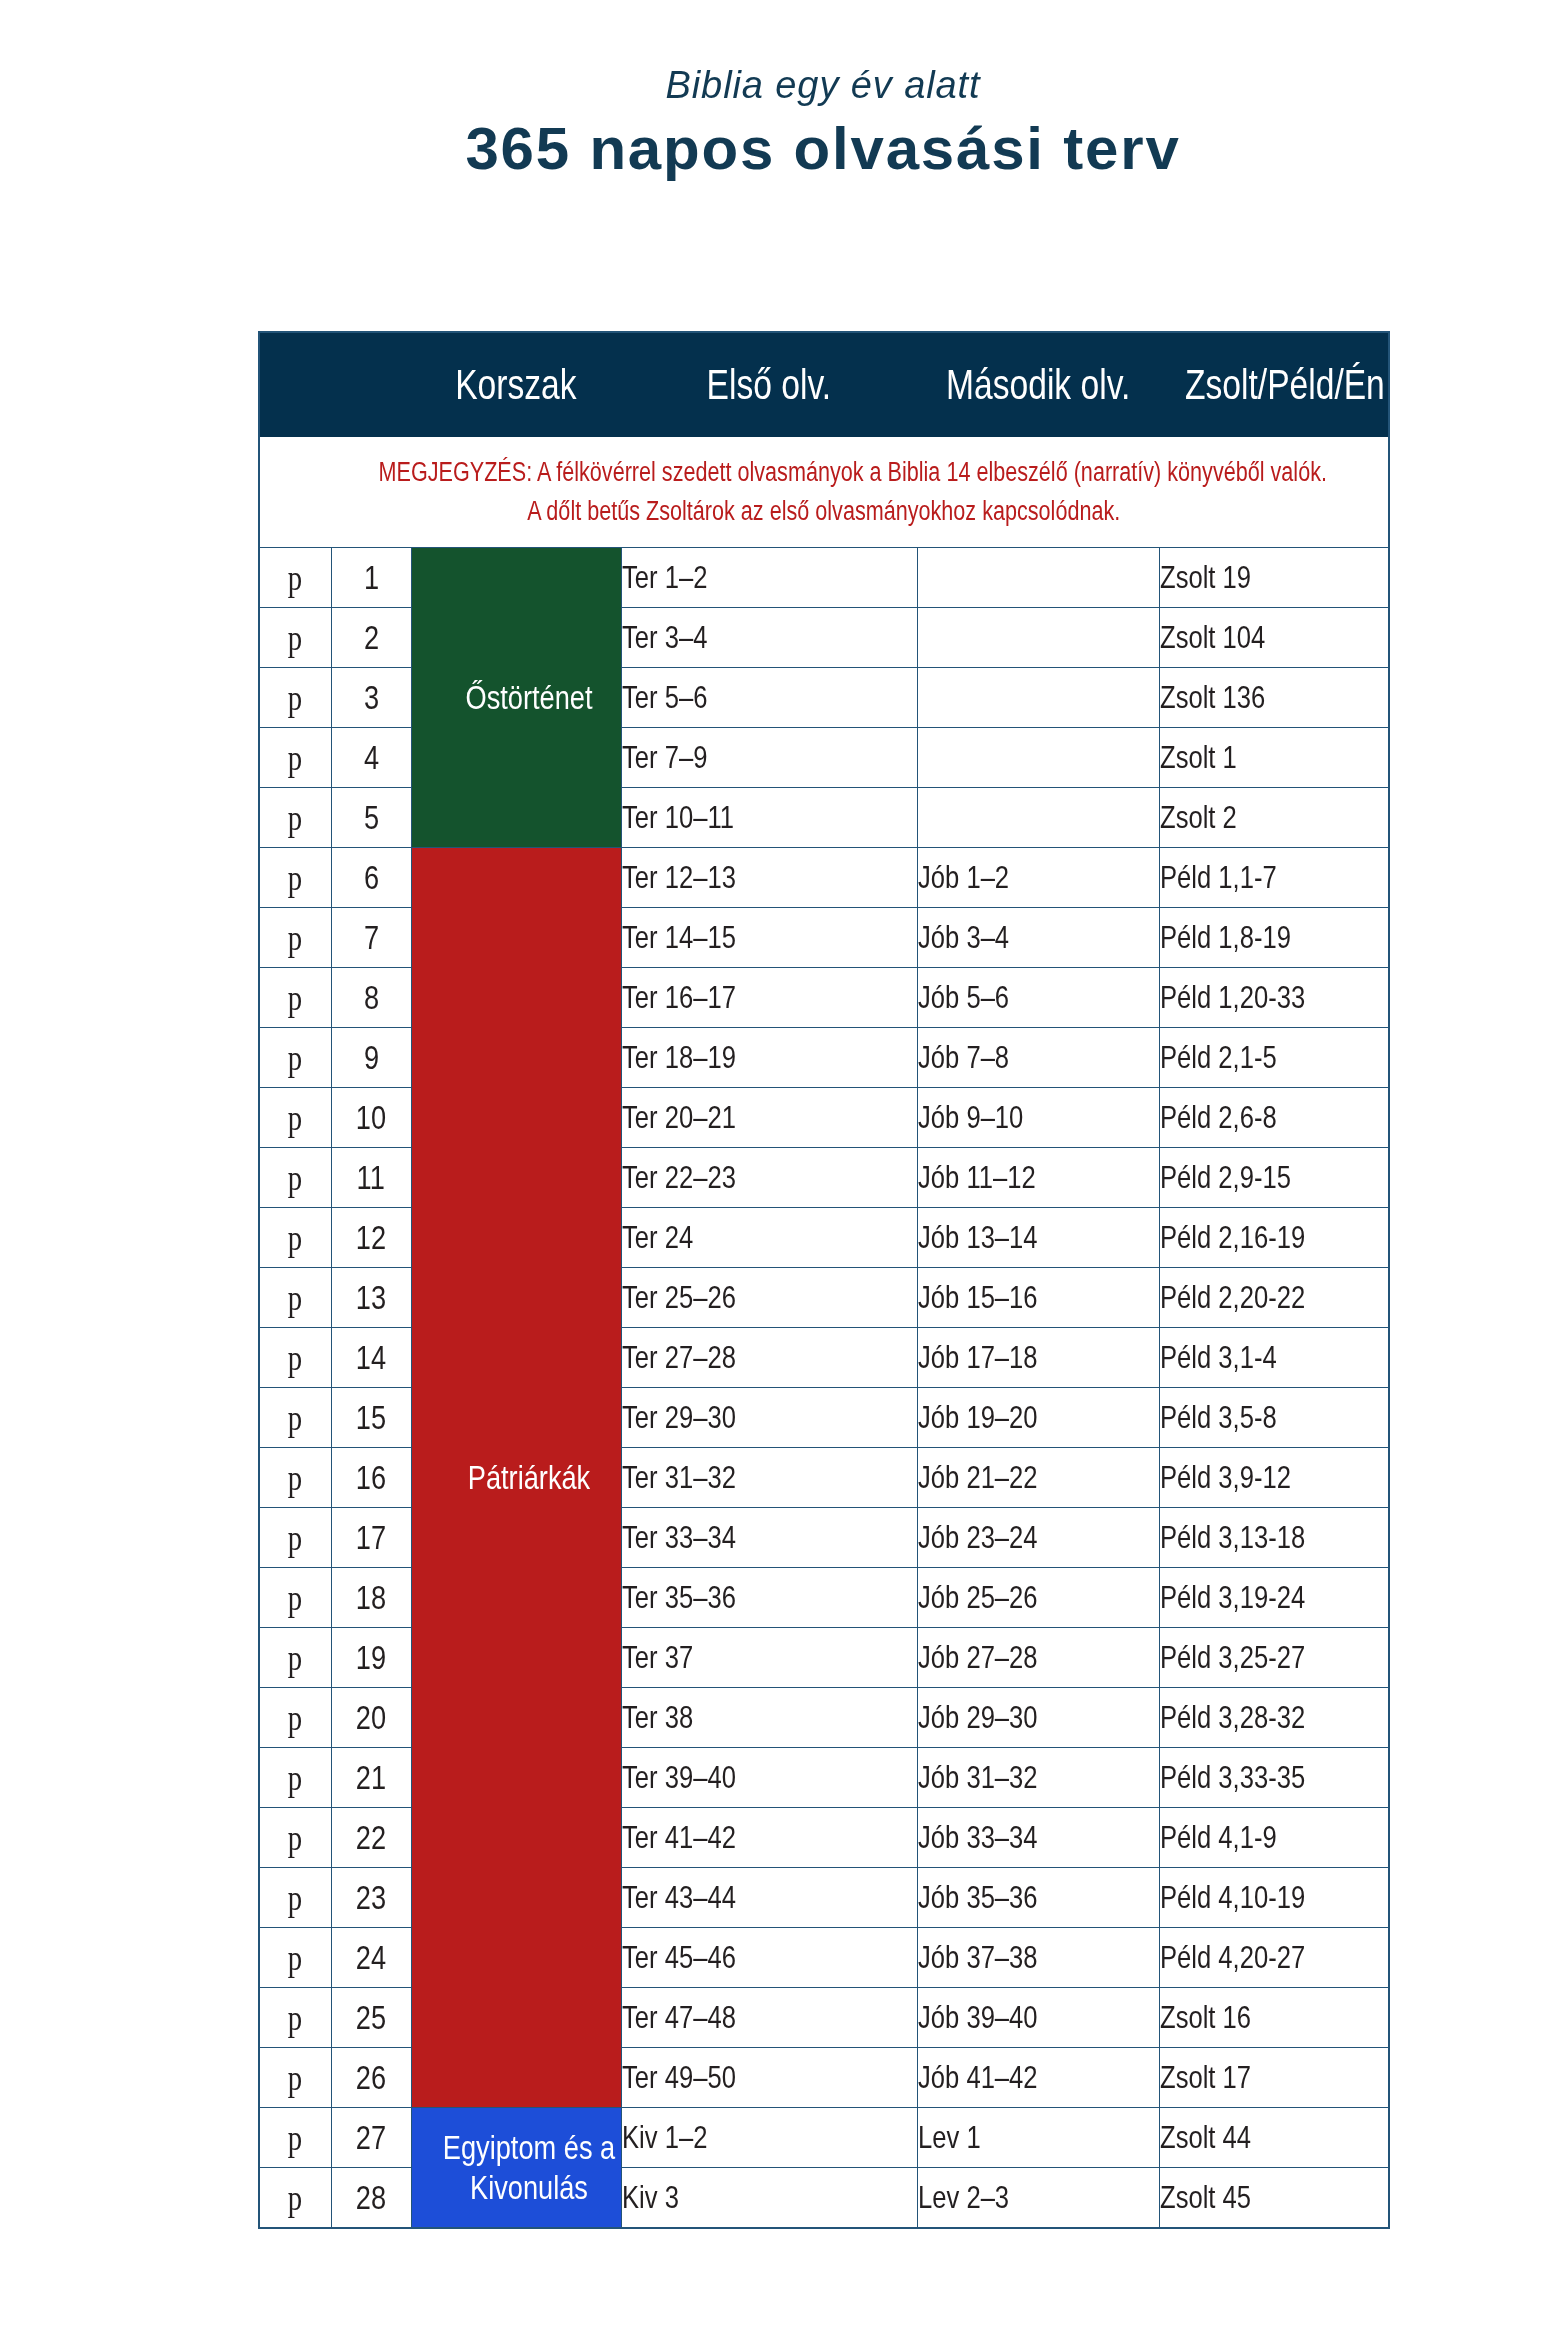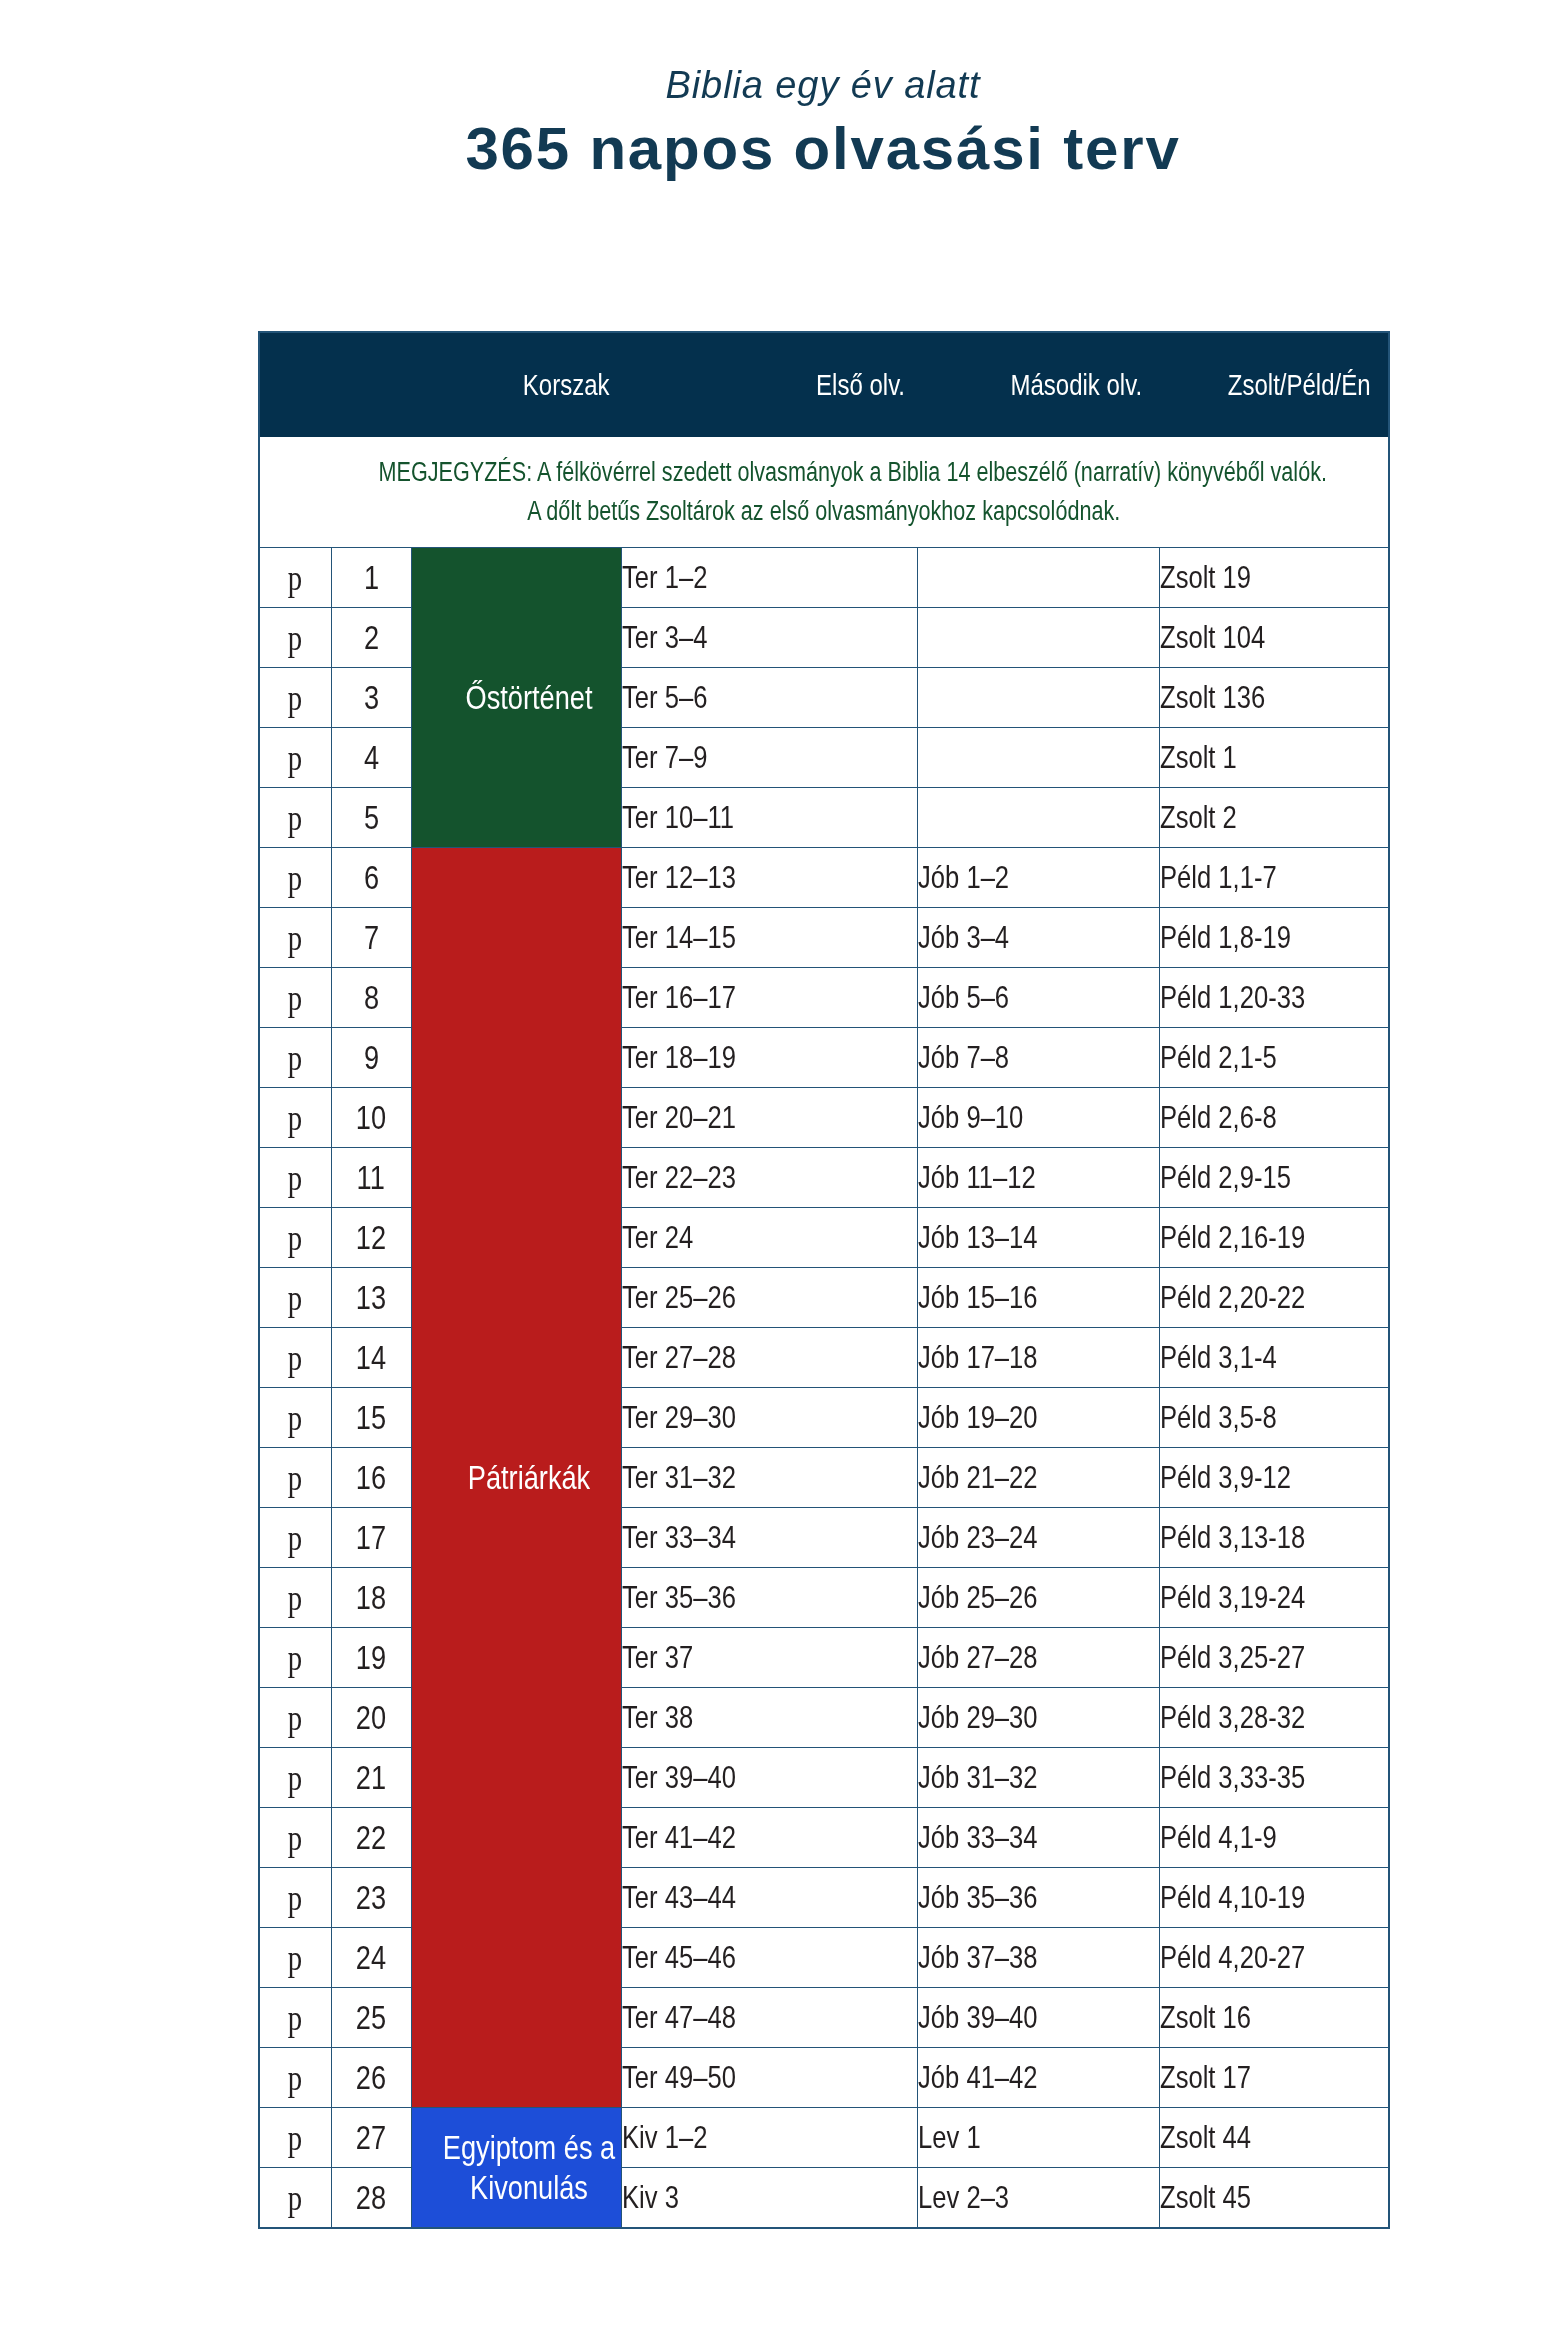--- a/index.html
+++ b/index.html
@@ -18,26 +18,26 @@
   
   table.plan {
     position:absolute; left:258px; top:331px; width:1130px;
     border-collapse:collapse; table-layout:fixed;
     border:2.8px solid #235478;
   }
   table.plan td, table.plan th { border:1.8px solid #235478; padding:0; overflow:hidden; }
 
   tr.head th {
     background:#04304d; border-color:#04304d;
-    height:103px; color:#ffffff; font-weight:normal; font-size:30px;
-    text-align:right; vertical-align:middle;
+    height:103px; color:#ffffff; font-weight:normal; font-size:42px;
+    text-align:center; vertical-align:middle;
   }
   tr.note-row td {
     height:110px; background:#ffffff; text-align:center; vertical-align:middle;
-    font-size:27px; color:#14532d;
+    font-size:27px; color:#b91c1c;
   }
   .note-line { line-height:1.45; }
 
   tbody td { height:59px; background:#ffffff; vertical-align:middle; font-size:32px; }
   td.c-check  { text-align:center; font-family:"Liberation Serif", serif; font-size:36px; }
   td.c-day    { text-align:center; font-size:34px; }
   td.c-first, td.c-second, td.c-psalms { text-align:left; padding-left:18.4px; }
   td.c-era    { text-align:center; color:#ffffff; font-size:34px; vertical-align:middle; }
 
   

